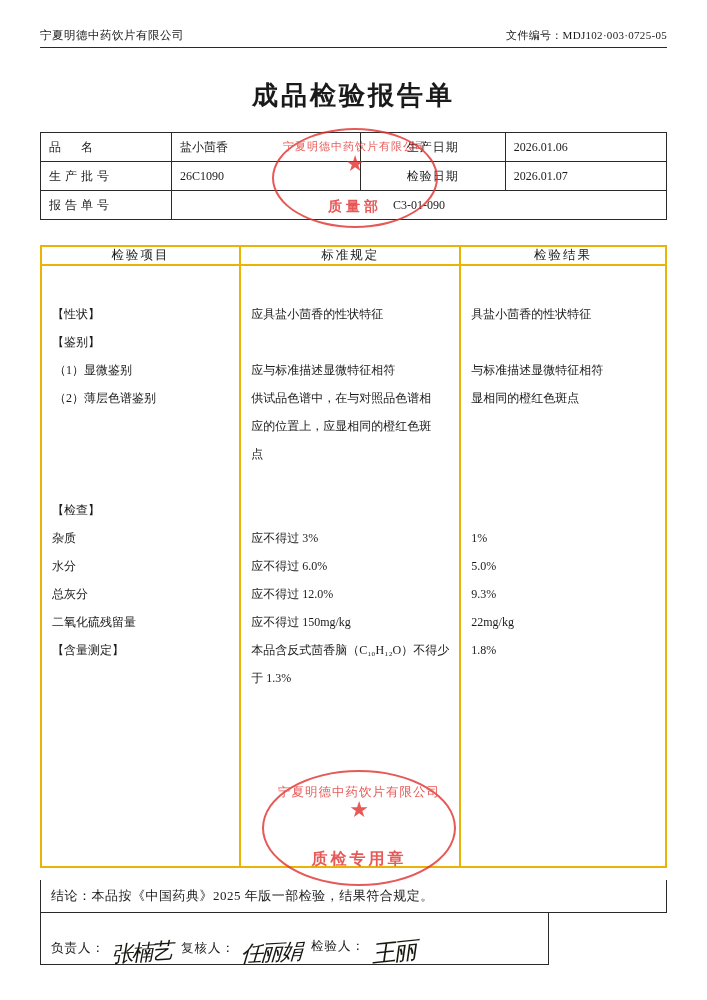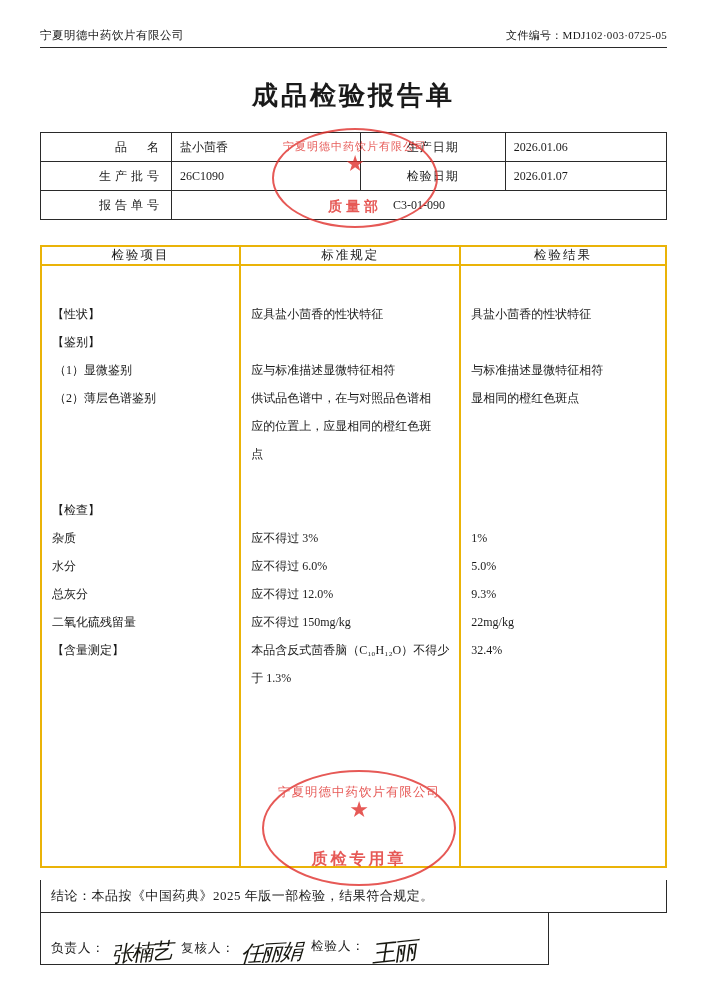--- a/index.html
+++ b/index.html
@@ -56,21 +56,21 @@
     border-collapse: collapse;
     font-size: 12px;
   }
   table.main td {
     border: 1px solid #2a2a2a;
     padding: 4px 8px;
     vertical-align: middle;
     height: 20px;
   }
   .lbl {
-    text-align: right;
+    text-align: left;
     letter-spacing: 4px;
     width: 78px;
     white-space: nowrap;
     margin-left: 40px;
   }
   .lbl-narrow {
     text-align: center;
     letter-spacing: 1px;
     white-space: nowrap;
   }
@@ -295,21 +295,21 @@
             <div class="line">与标准描述显微特征相符</div>
             <div class="line">显相同的橙红色斑点</div>
             <div class="line"></div>
             <div class="line"></div>
             <div class="line"></div>
             <div class="line"></div>
             <div class="line">1%</div>
             <div class="line">5.0%</div>
             <div class="line">9.3%</div>
             <div class="line">22mg/kg</div>
-            <div class="line">32.4%</div>
+            <div class="line">1.8%</div>
           </div>
         </td>
       </tr>
     </tbody>
   </table>
 
   <div class="concl">结论：本品按《中国药典》2025 年版一部检验，结果符合规定。</div>
 
   <div class="sign-row">
     <div class="sign-cell">

